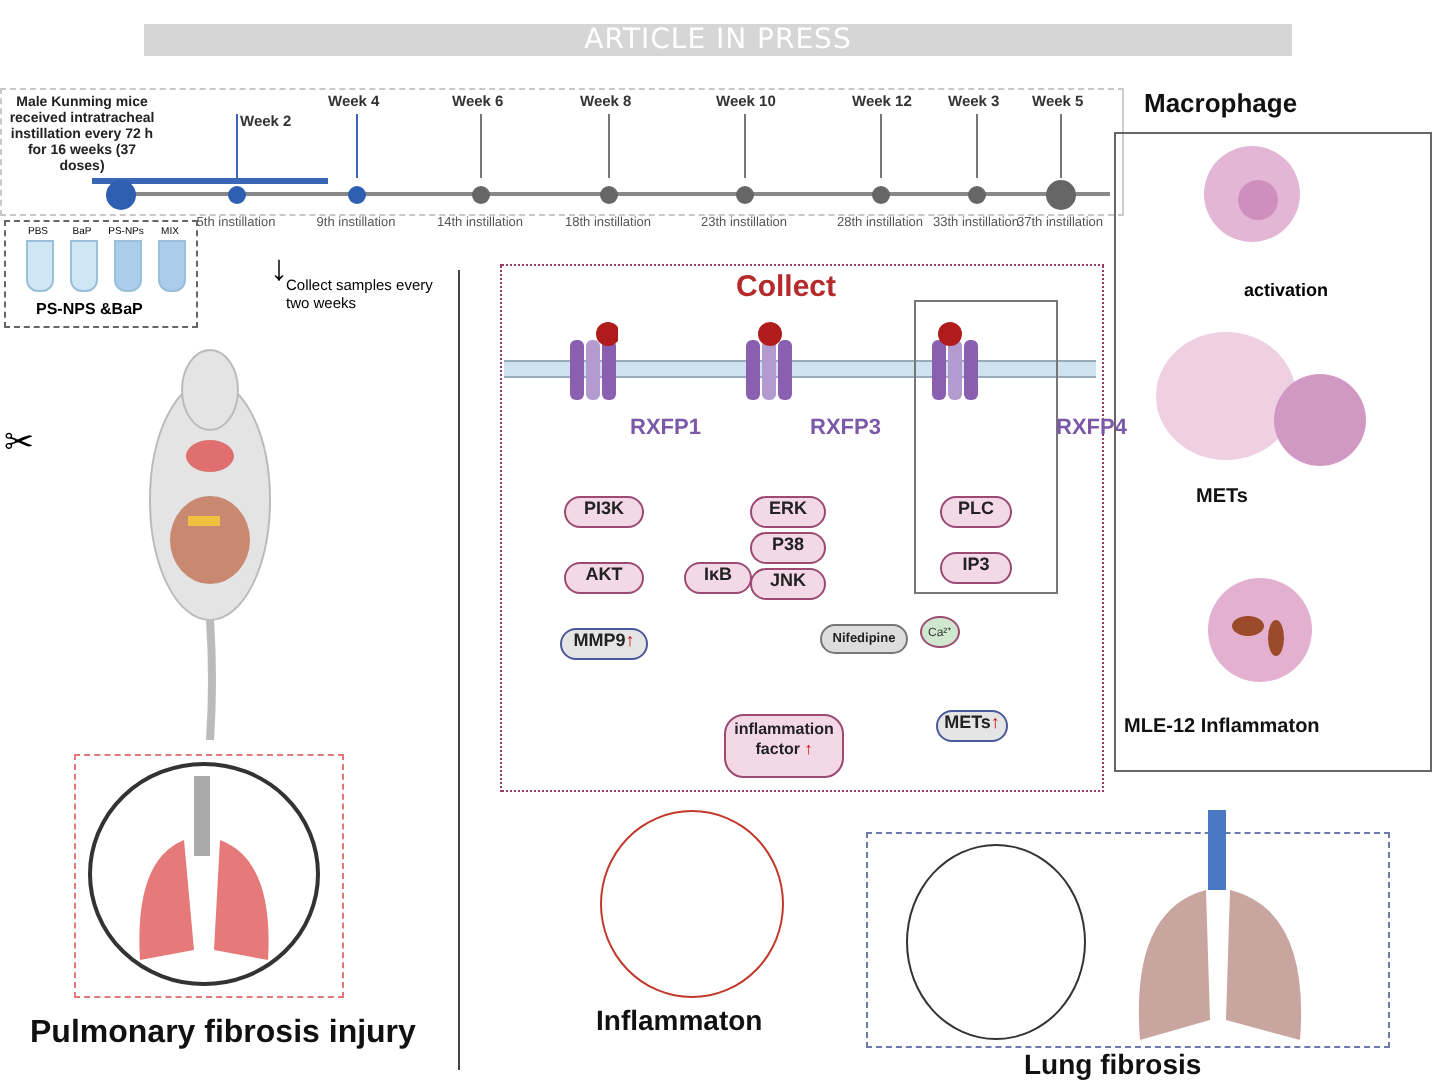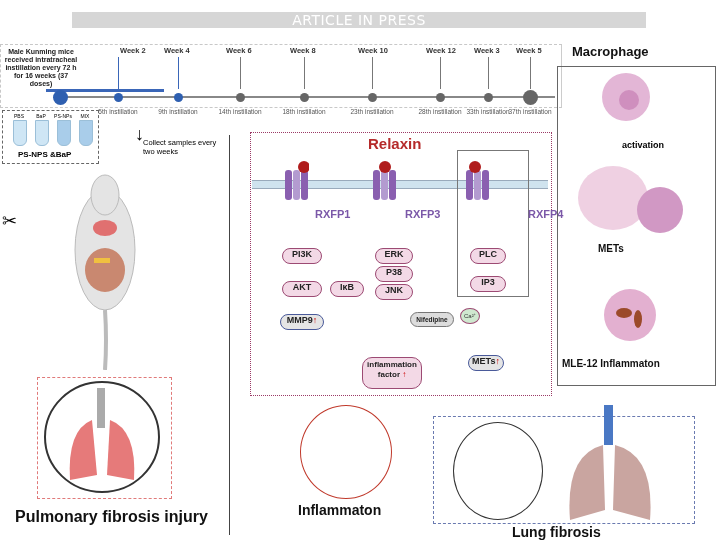--- a/index.html
+++ b/index.html
@@ -21,21 +21,21 @@
 <body>
 
 <div class="abs banner">ARTICLE IN PRESS</div>
 
 <div class="abs timeline-box"></div>
 <div class="abs intro">Male Kunming mice received intratracheal instillation every 72 h for 16 weeks (37 doses)</div>
 <div class="abs" style="left:60px;top:96px;width:495px;height:2px;background:#888"></div>
 <div class="abs" style="left:46px;top:89px;width:118px;height:3px;background:#3a66b8"></div>
 <div class="abs" style="left:53px;top:90px;width:15px;height:15px;border-radius:50%;background:#2e5fb0"></div>
 <div id="tl">
-    <div class="abs week" style="left: 104px; top: 46px; margin-left: 16px;">Week 2</div>
+    <div class="abs week" style="left: 104px; top: 56px; margin-left: 16px;">Week 2</div>
     <div class="abs" style="left: 118px; top: 57px; width: 1px; height: 32px; background: rgb(58, 102, 184);"></div>
     <div class="abs node" style="left: 113.5px; top: 92.5px; width: 9px; height: 9px; border-radius: 50%; background: rgb(46, 95, 176);"></div>
     <div class="abs inst" style="left: 93px; top: 108px;">5th instillation</div>
     <div class="abs week" style="left: 164px; top: 46px;">Week 4</div>
     <div class="abs" style="left: 178px; top: 57px; width: 1px; height: 32px; background: rgb(58, 102, 184);"></div>
     <div class="abs node" style="left: 173.5px; top: 92.5px; width: 9px; height: 9px; border-radius: 50%; background: rgb(46, 95, 176);"></div>
     <div class="abs inst" style="left: 153px; top: 108px;">9th instillation</div>
     <div class="abs week" style="left: 226px; top: 46px;">Week 6</div>
     <div class="abs" style="left: 240px; top: 57px; width: 1px; height: 32px; background: rgb(119, 119, 119);"></div>
     <div class="abs node" style="left: 235.5px; top: 92.5px; width: 9px; height: 9px; border-radius: 50%; background: rgb(102, 102, 102);"></div>
@@ -96,21 +96,21 @@
       <ellipse cx="60" cy="57" rx="57" ry="55" fill="none" stroke="#333" stroke-width="2"></ellipse>
   <rect x="55" y="8" width="8" height="40" fill="#aaa"></rect>
   <path d="M50 40 Q25 50 28 100 L55 95 Z" fill="#e67a7a"></path>
       <path d="M68 40 Q95 50 92 100 L65 95 Z" fill="#e67a7a"></path>
     </svg>
 </div>
 <div class="abs big" style="left:15px;top:508px;font-size:16px">Pulmonary fibrosis injury</div>
 <div class="abs" style="left:229px;top:135px;width:1px;height:400px;background:#444"></div>
 
 <div class="abs" style="left:250px;top:132px;width:300px;height:262px;border:1.5px dotted #9b3a66"></div>
-<div class="abs" style="left:368px;top:135px;font-size:15px;font-weight:bold;color:#b52a2a">Relaxin</div>
+<div class="abs" style="left:368px;top:135px;font-size:15px;font-weight:bold;color:#b52a2a">Collect</div>
 <div class="abs" style="left:252px;top:180px;width:296px;height:7px;background:#cfe3ee;border-top:1px solid #9ab;border-bottom:1px solid #9ab"></div>
 <div class="abs" style="left:457px;top:150px;width:70px;height:145px;border:1px solid #777"></div>
 
 <div class="abs" style="left:285px;top:160px"><svg class="receptor">
       <rect x="0" y="10" width="7" height="30" rx="3" fill="#8a5fb0"></rect>
       <rect x="8" y="10" width="7" height="30" rx="3" fill="#b39bd0"></rect>
       <rect x="16" y="10" width="7" height="30" rx="3" fill="#8a5fb0"></rect>
       <circle cx="19" cy="7" r="6" fill="#b01c1c"></circle>
     </svg></div>
 <div class="abs" style="left:373px;top:160px"><svg class="receptor">
@@ -125,21 +125,21 @@
       <rect x="16" y="10" width="7" height="30" rx="3" fill="#8a5fb0"></rect>
       <circle cx="9" cy="7" r="6" fill="#b01c1c"></circle>
     </svg></div>
 <div class="abs rx" style="left:315px;top:208px">RXFP1</div>
 <div class="abs rx" style="left:405px;top:208px">RXFP3</div>
 <div class="abs rx" style="left:528px;top:208px">RXFP4</div>
 
 <div class="abs pill" style="left:282px;top:248px;width:38px;height:14px">PI3K</div>
 <div class="abs pill" style="left:282px;top:281px;width:38px;height:14px">AKT</div>
 <div class="abs pill blue" style="left:280px;top:314px;width:42px;height:14px"><span>MMP9</span><span style="color:#c00">↑</span></div>
-<div class="abs pill" style="left:330px;top:281px;width:32px;height:14px">IκB</div>
+<div class="abs pill" style="left:342px;top:281px;width:32px;height:14px">IκB</div>
 <div class="abs pill" style="left:375px;top:248px;width:36px;height:14px">ERK</div>
 <div class="abs pill" style="left:375px;top:266px;width:36px;height:14px">P38</div>
 <div class="abs pill" style="left:375px;top:284px;width:36px;height:14px">JNK</div>
 <div class="abs pill" style="left:470px;top:248px;width:34px;height:14px">PLC</div>
 <div class="abs pill" style="left:470px;top:276px;width:34px;height:14px">IP3</div>
 <div class="abs pill grey" style="left:410px;top:312px;width:42px;height:13px;line-height:13px">Nifedipine</div>
 <div class="abs" style="left:460px;top:308px;font-size:6px;color:#333;background:#cfe8cf;border:1px solid #9c4a73;border-radius:50%;padding:3px">Ca²⁺</div>
 <div class="abs pill blue" style="left:468px;top:355px;width:34px;height:14px"><span>METs</span><span style="color:#c00">↑</span></div>
 <div class="abs pill" style="left:362px;top:357px;width:58px;height:28px;font-size:8px;line-height:10px;padding-top:2px"><span>inflammation factor</span> <span style="color:#c00">↑</span></div>
 

